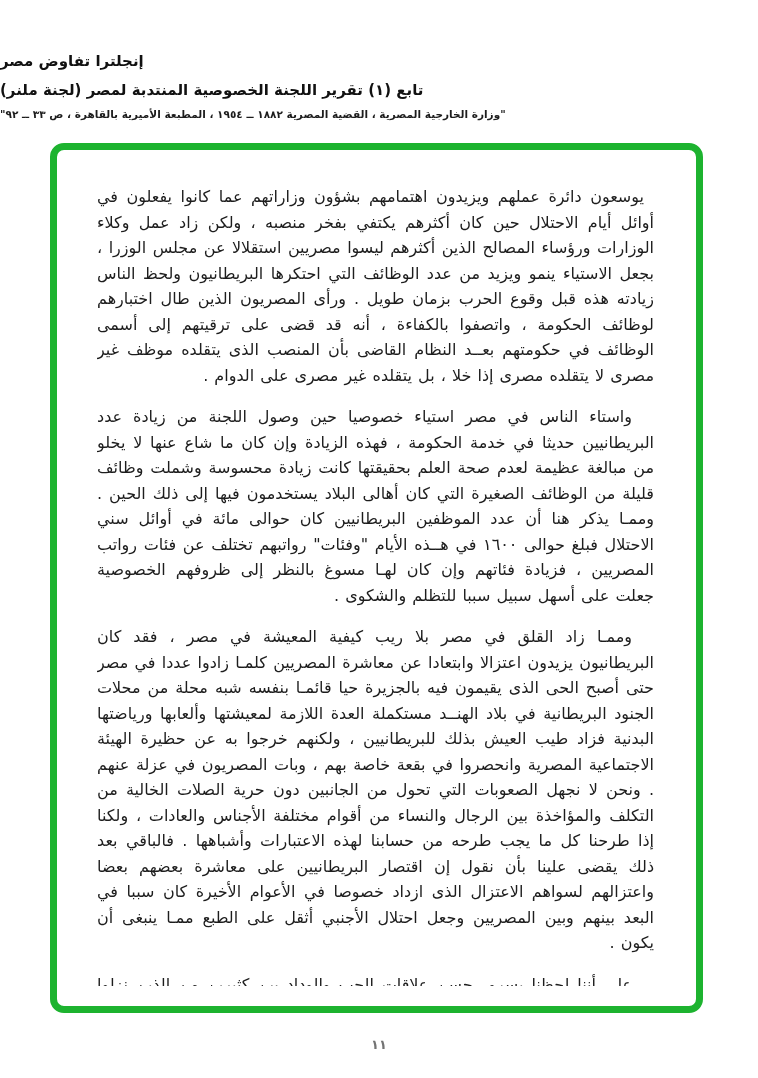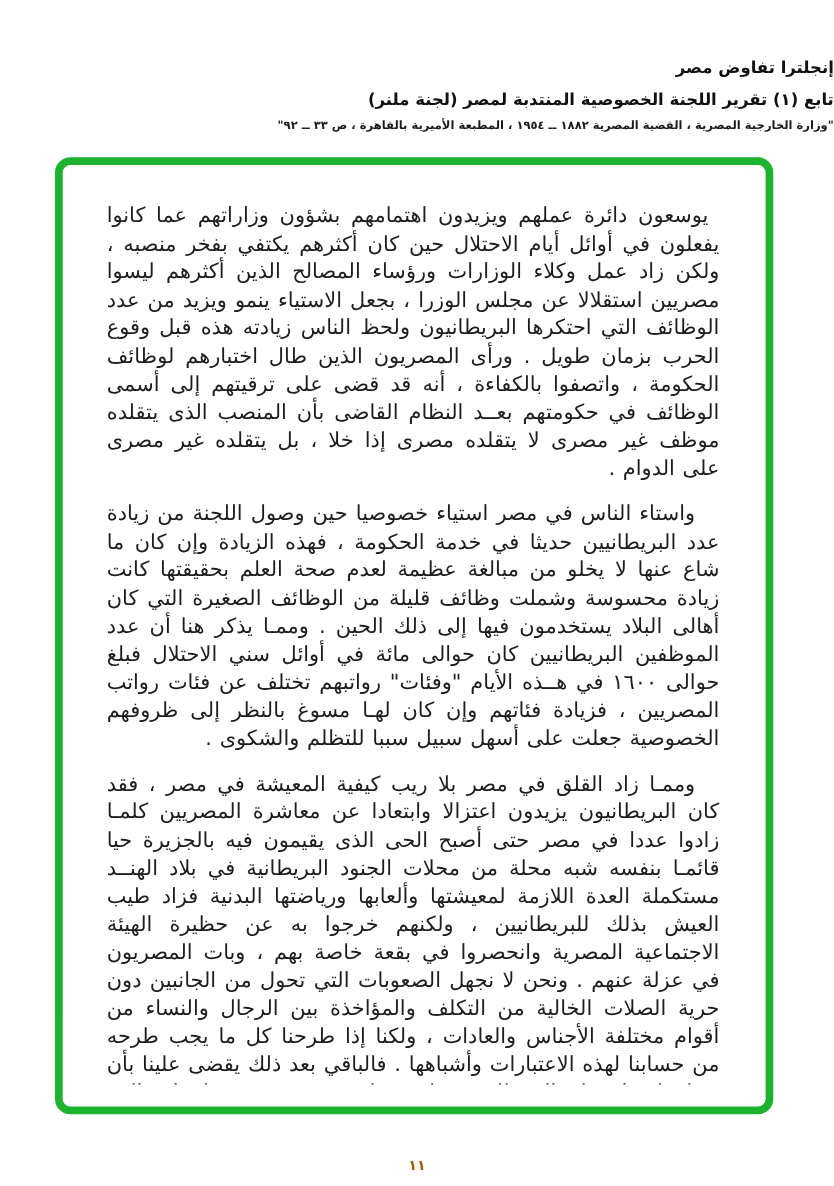--- a/index.html
+++ b/index.html
@@ -14,21 +14,21 @@
     height: 1078px;
     background: #ffffff;
     direction: rtl;
     overflow: hidden;
   }
   .header {
     position: absolute;
     top: 52px;
     left: 0;
     right: 0;
-    text-align: right;
+    text-align: left;
     color: #111111;
   }
   .h-title {
     font-size: 15px;
     font-weight: bold;
     letter-spacing: 0.5px;
     margin-bottom: 11px;
   }
   .h-subtitle {
     font-size: 15px;
@@ -52,41 +52,41 @@
   }
   .content {
     position: absolute;
     top: 34px;
     right: 42px;
     left: 40px;
     bottom: 20px;
     direction: rtl;
     text-align: justify;
     color: #1d1d1d;
-    font-size: 19px;
+    font-size: 16px;
     line-height: 25.5px;
     overflow: hidden;
   }
   .content p {
     text-indent: 22px;
     margin-bottom: 16px;
     word-spacing: 1px;
   }
   .content p:first-child {
     text-indent: 10px;
   }
   .page-number {
     position: absolute;
-    bottom: 10px;
+    bottom: 26px;
     left: 0;
     right: 0;
     text-align: center;
     font-size: 13px;
     font-weight: bold;
-    color: #a16207;
+    color: #737373;
     letter-spacing: 2px;
   }
 </style>
 </head>
 <body>
 
 <div class="page">
 
   <div class="header">
     <div class="h-title">إنجلترا تفاوض مصر</div>

